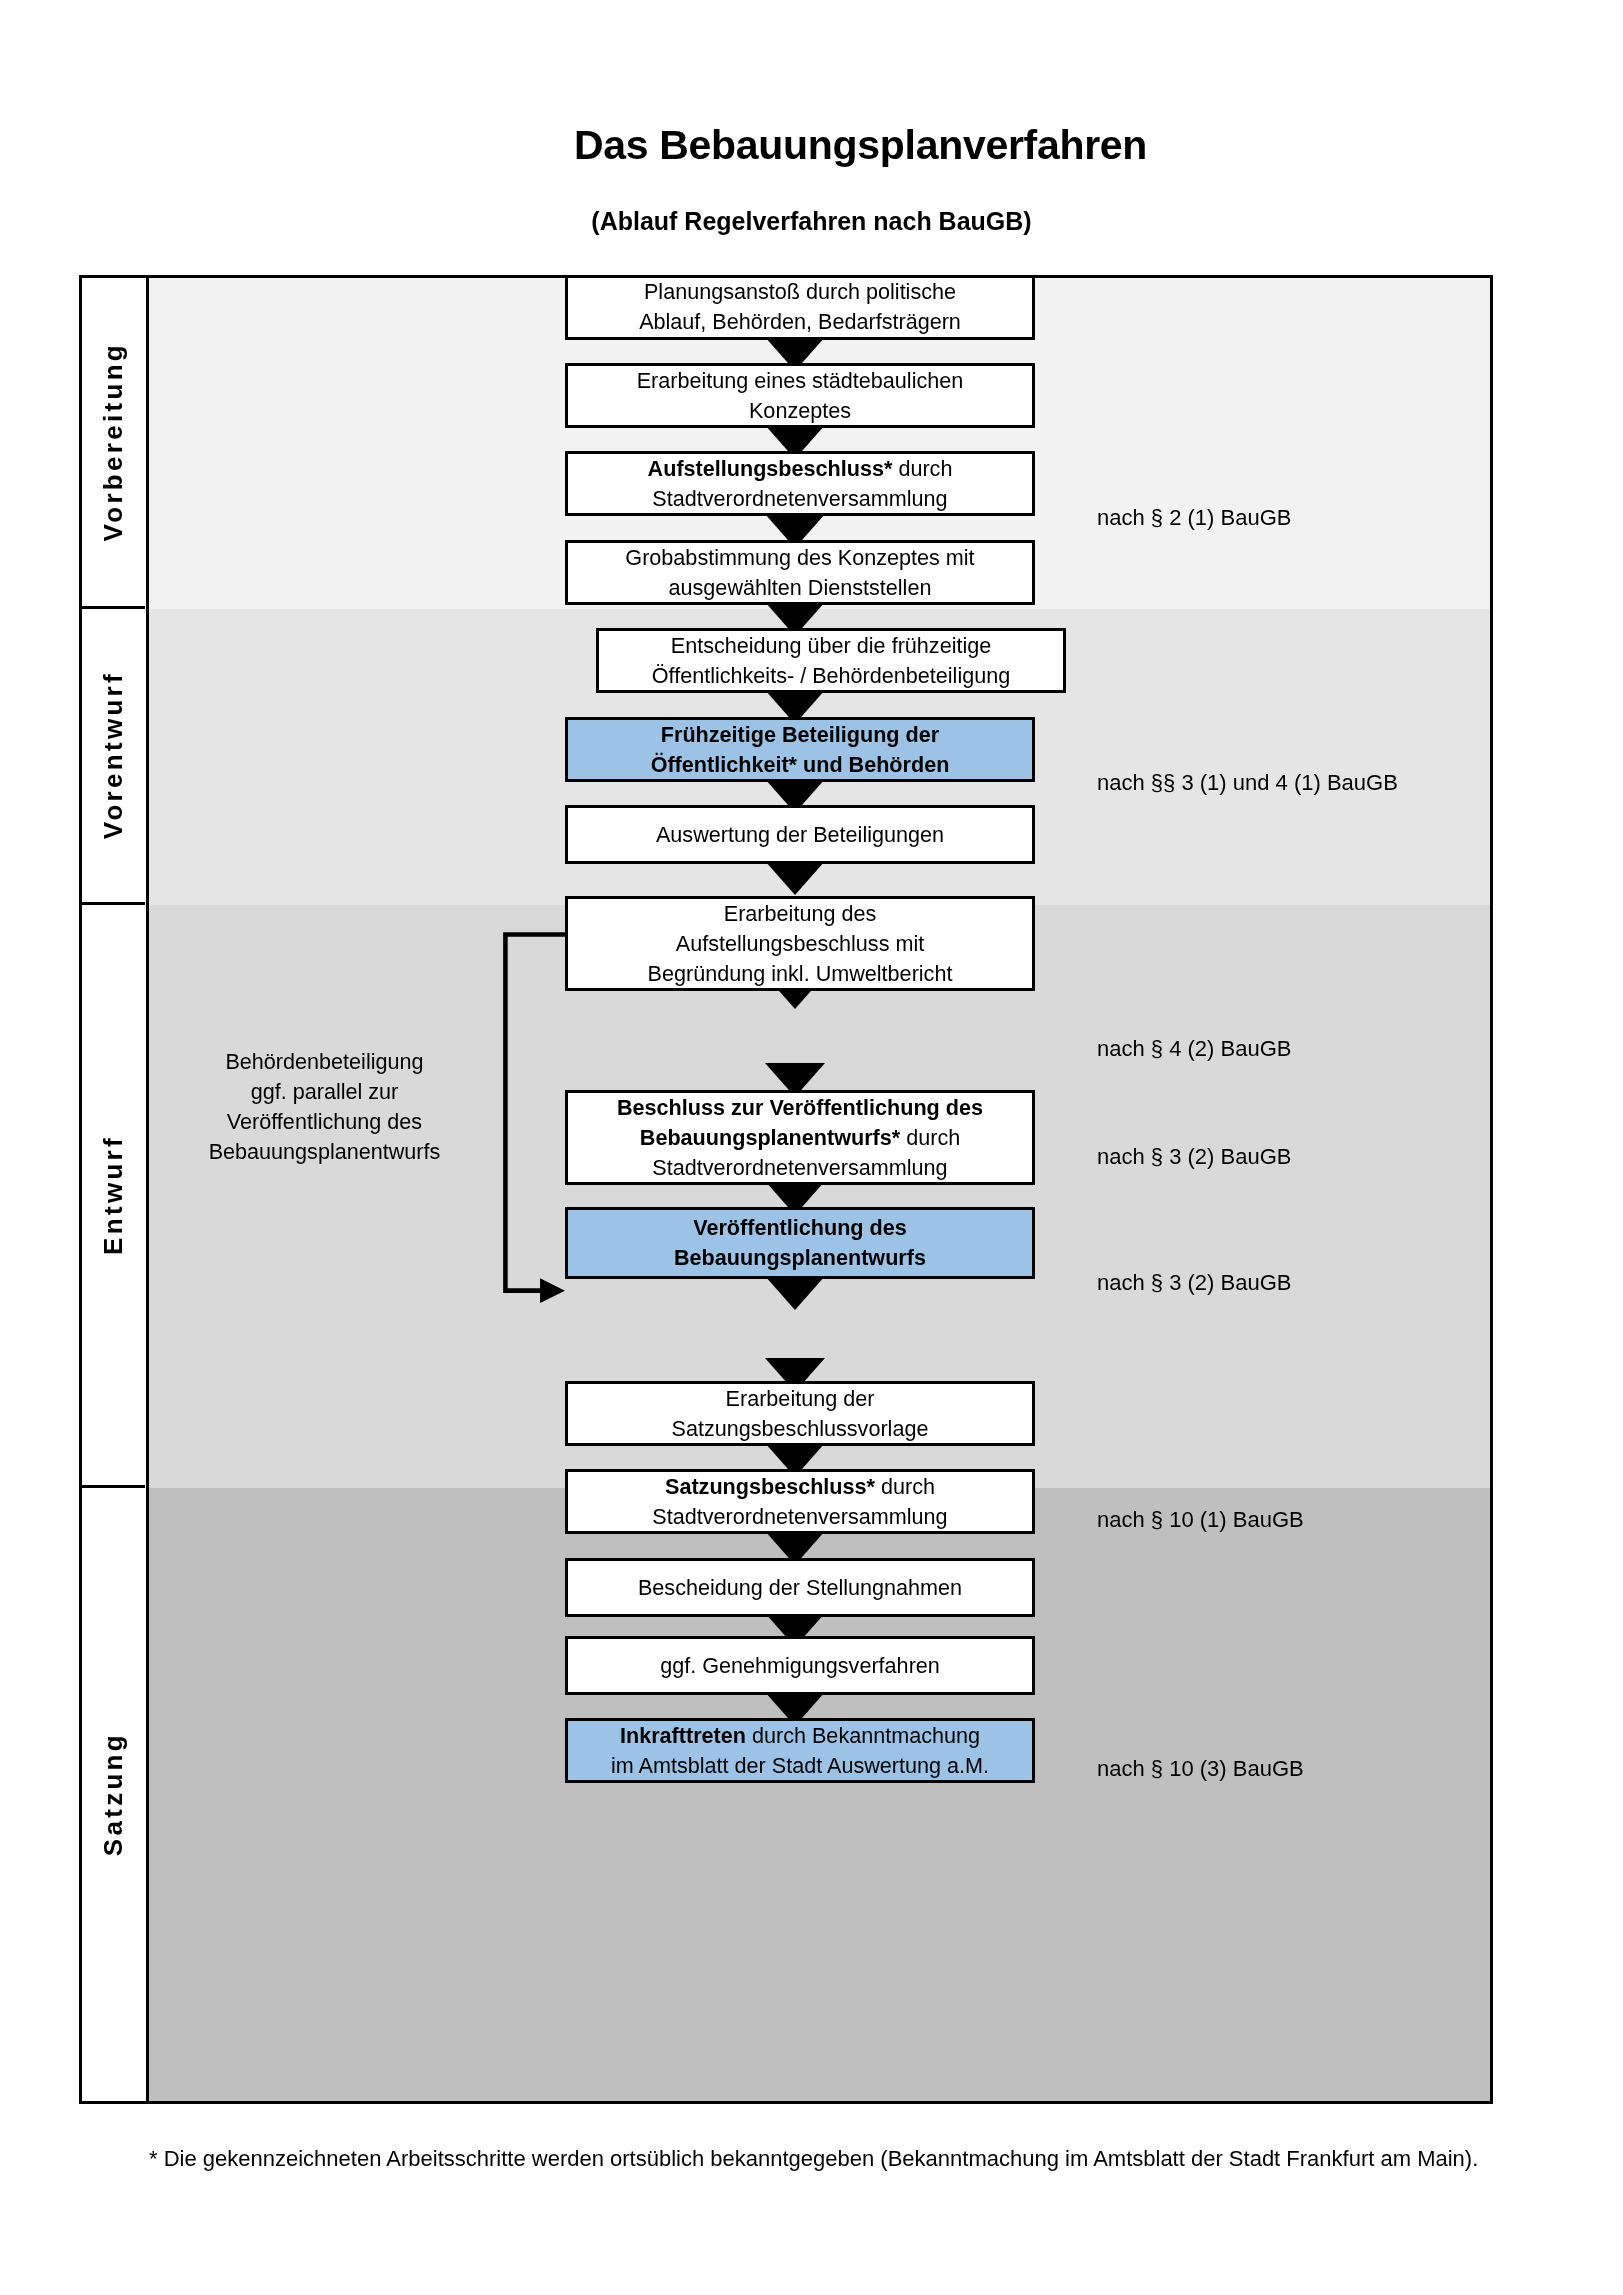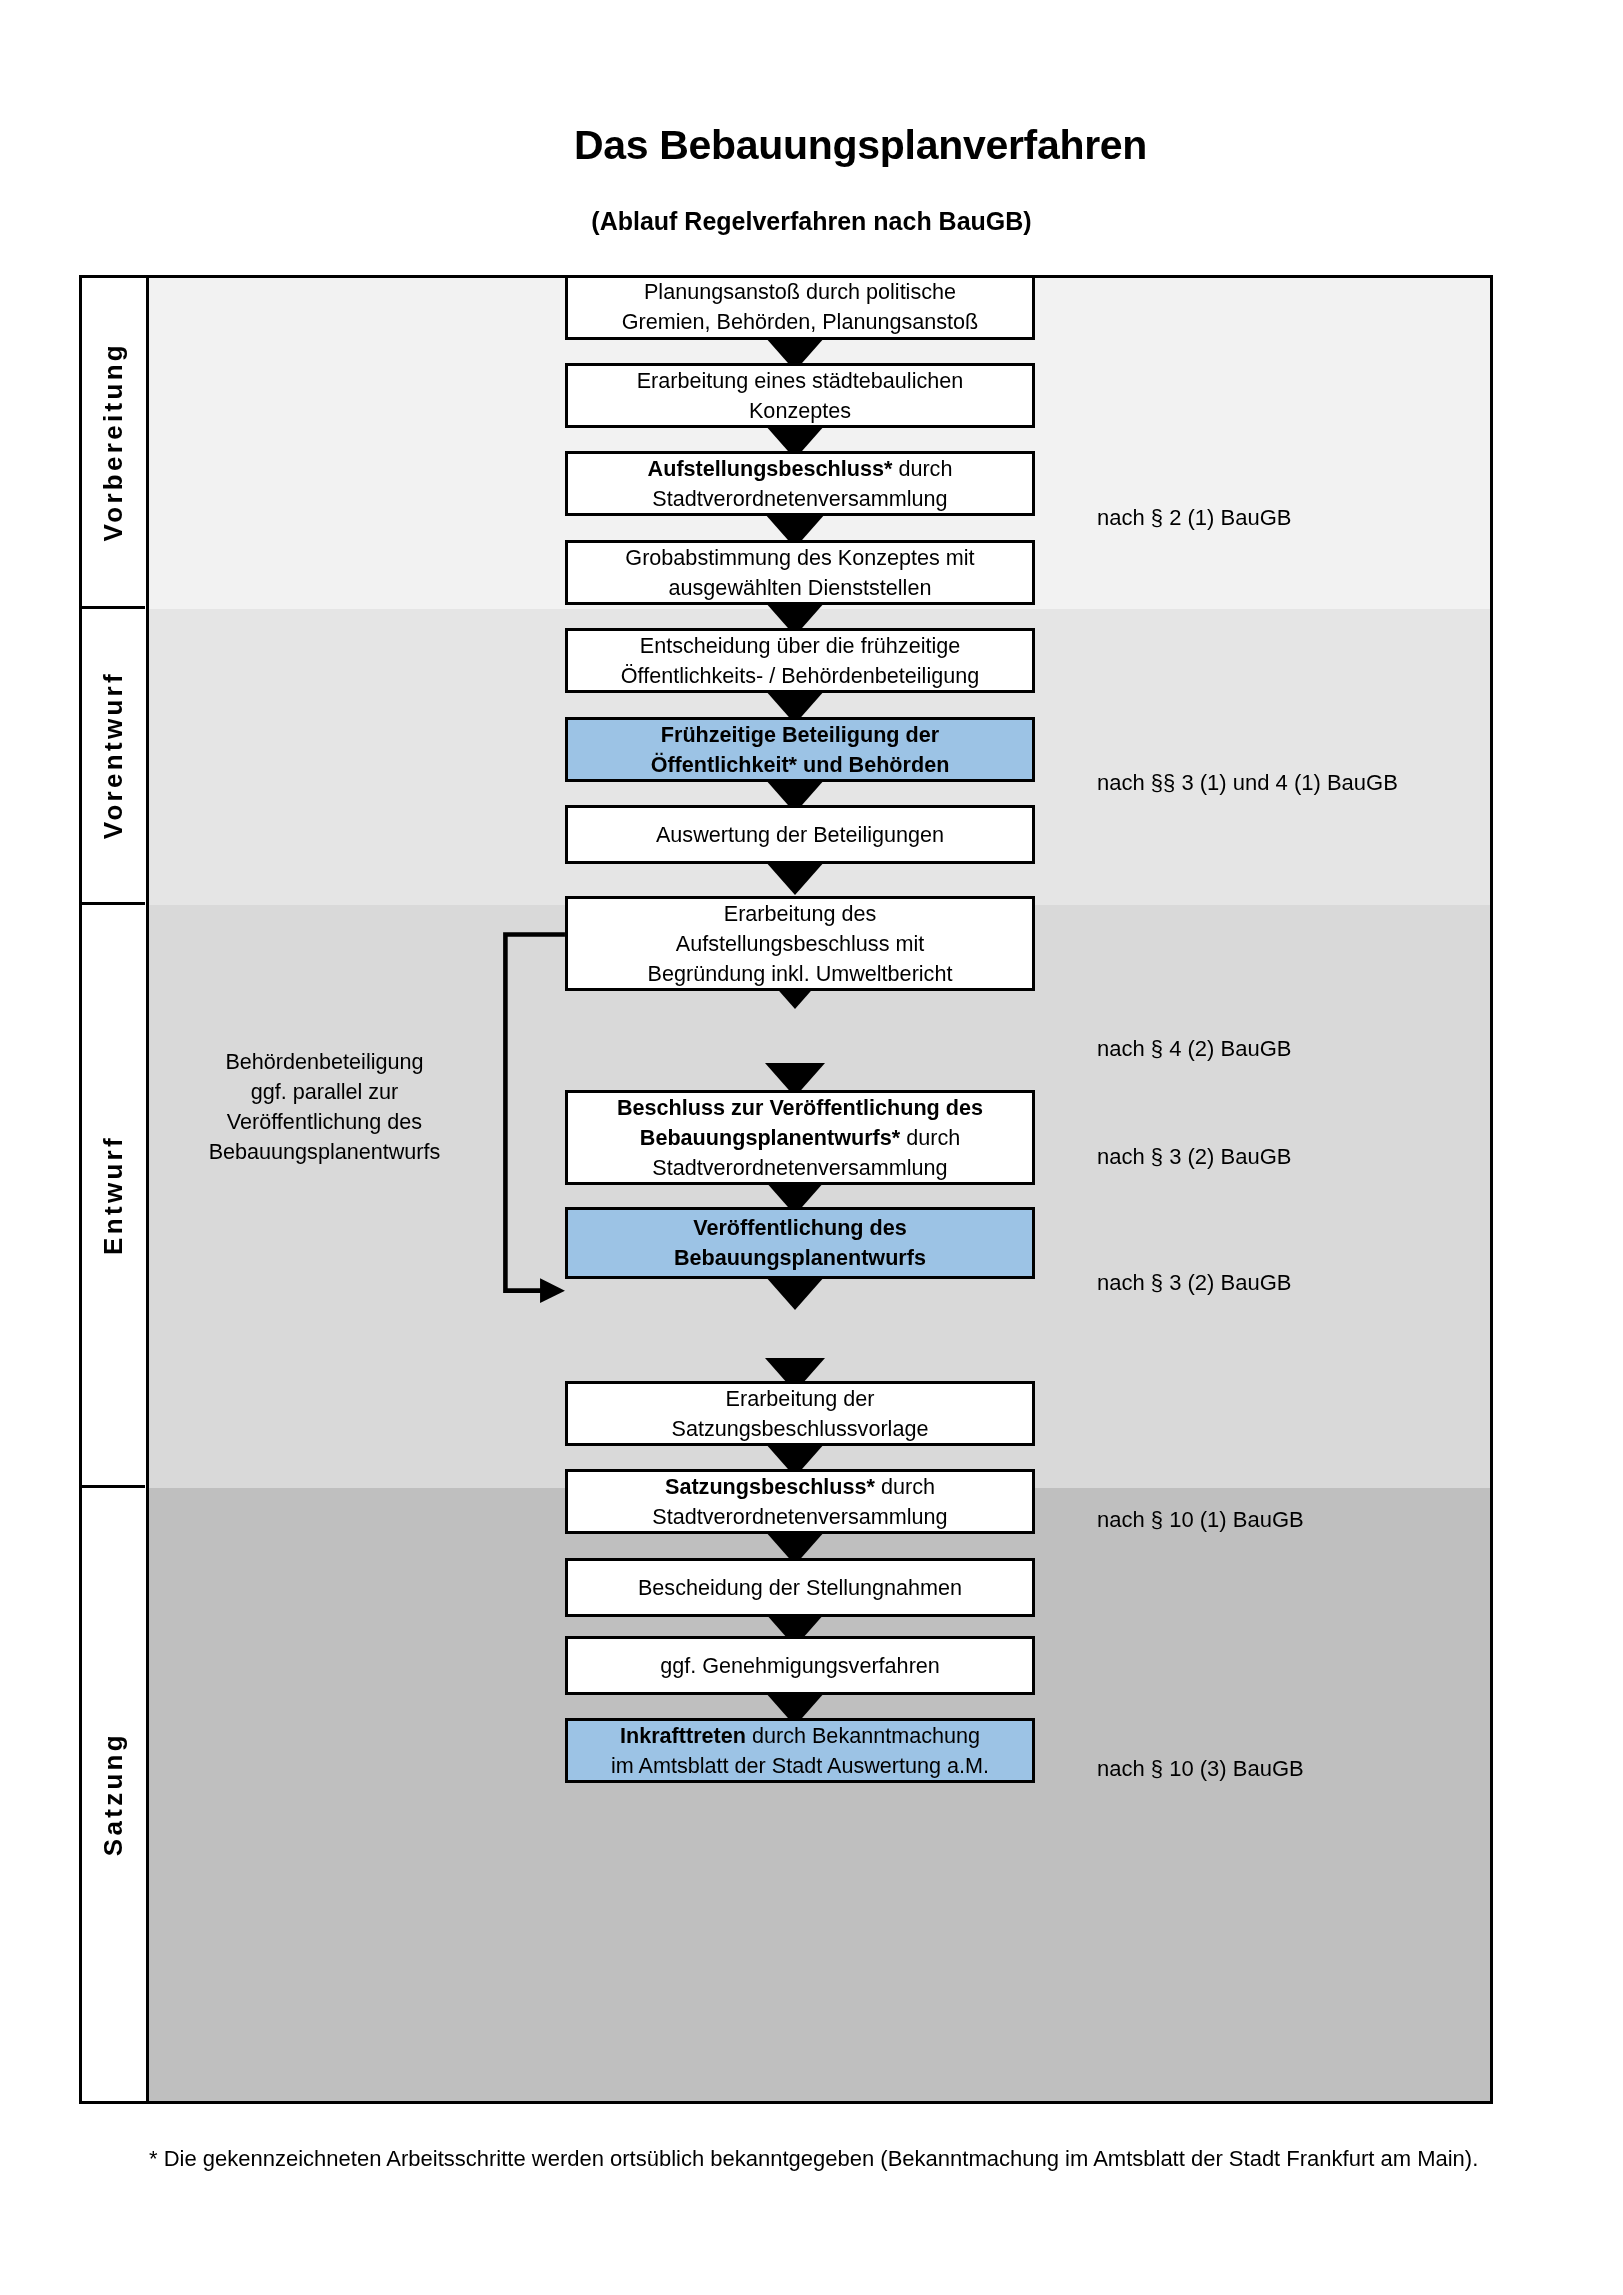--- a/index.html
+++ b/index.html
@@ -197,21 +197,21 @@
     </div>
   </div>
 
   <svg class="loop-svg" viewBox="0 0 2150 2785" preserveAspectRatio="none">
     <polyline points="738,1003 647,1003 647,1547 705,1547" fill="none" stroke="#000" stroke-width="7"></polyline>
     <polygon points="738,1547 700,1528 700,1566" fill="#000"></polygon>
   </svg>
 
   <div class="flow-box" style="top:-3.3px;height:65px;">
     <div>Planungsanstoß durch politische</div>
-    <div>Gremien, Behörden, Planungsanstoß</div>
+    <div>Ablauf, Behörden, Bedarfsträgern</div>
   </div>
   <div class="arrow-down" style="top:59px;"></div>
 
   <div class="flow-box" style="top:85px;height:65px;">
     <div>Erarbeitung eines städtebaulichen</div>
     <div>Konzeptes</div>
   </div>
   <div class="arrow-down" style="top:147px;"></div>
 
   <div class="flow-box" style="top:173px;height:65px;">
@@ -219,21 +219,21 @@
     <div>Stadtverordnetenversammlung</div>
   </div>
   <div class="arrow-down" style="top:236px;"></div>
 
   <div class="flow-box" style="top:262px;height:65px;">
     <div>Grobabstimmung des Konzeptes mit</div>
     <div>ausgewählten Dienststellen</div>
   </div>
   <div class="arrow-down" style="top:324px;"></div>
 
-  <div class="flow-box" style="top:350px;height:65px;">
+  <div class="flow-box" style="top:350px;height:65px;margin-left:31px;">
     <div>Entscheidung über die frühzeitige</div>
     <div>Öffentlichkeits- / Behördenbeteiligung</div>
   </div>
   <div class="arrow-down" style="top:412px;"></div>
 
   <div class="flow-box blue" style="top:439px;height:65px;">
     <div><b>Frühzeitige Beteiligung der</b></div>
     <div><b>Öffentlichkeit* und Behörden</b></div>
   </div>
   <div class="arrow-down" style="top:501px;"></div>

